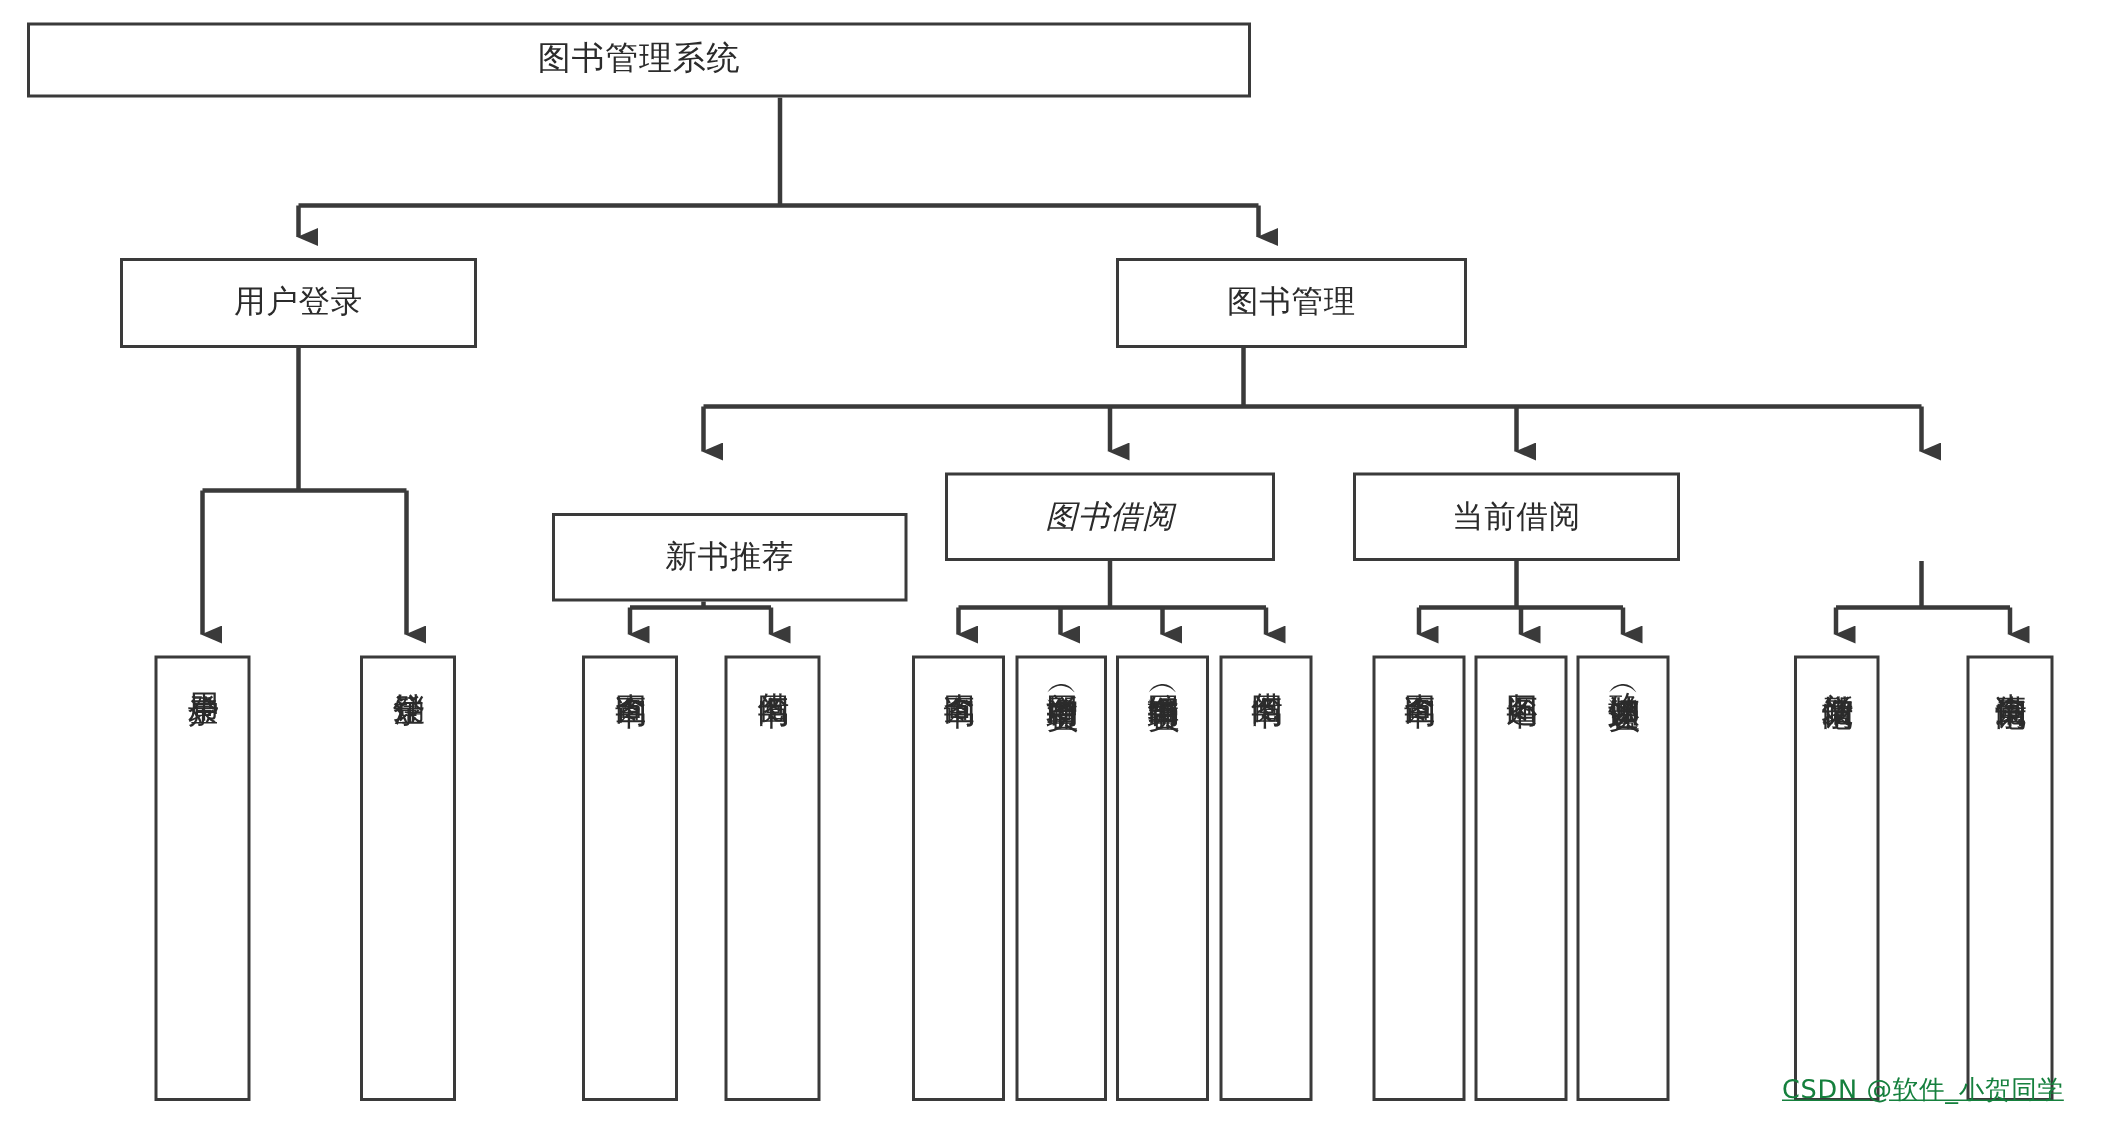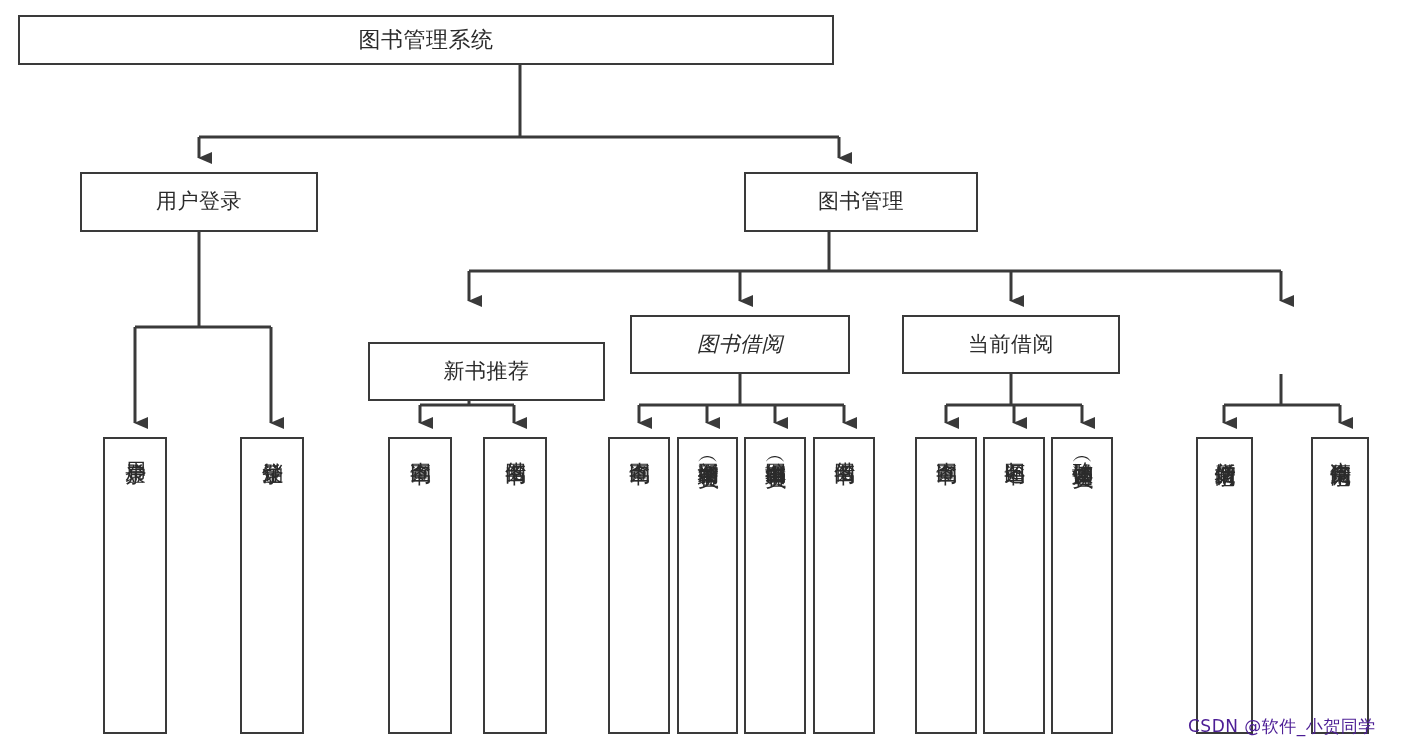--- a/index.html
+++ b/index.html
@@ -63,24 +63,25 @@
     text-orientation: upright;
     line-height: 1.02;
     letter-spacing: 1px;
     display: block;
   }
   #watermark {
     position: absolute;
     left: 1188px;
     top: 715px;
     font-size: 17px;
-    color: #4c1d95;
+    color: #15803d;
     letter-spacing: 0.5px;
     white-space: nowrap;
     pointer-events: none;
+    text-decoration: underline;
   }
 </style>
 </head>
 <body>
 
 <div id="diagram-root">
 
   <svg id="diagram-svg" viewBox="0 0 1405 747" xmlns="http://www.w3.org/2000/svg">
     <defs>
       <marker id="arrow" viewBox="0 0 12 14" refX="6" refY="13" markerWidth="12" markerHeight="14" orient="auto-start-reverse" markerUnits="userSpaceOnUse">

